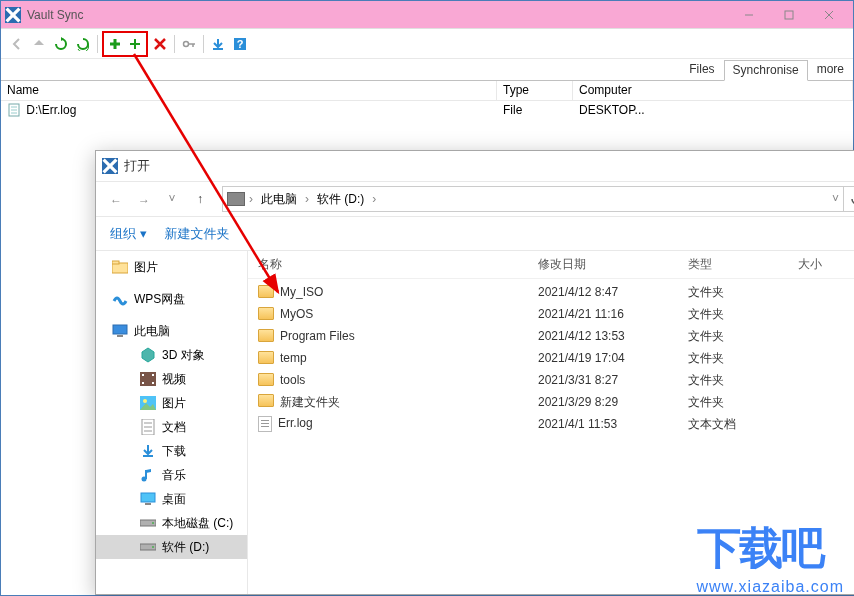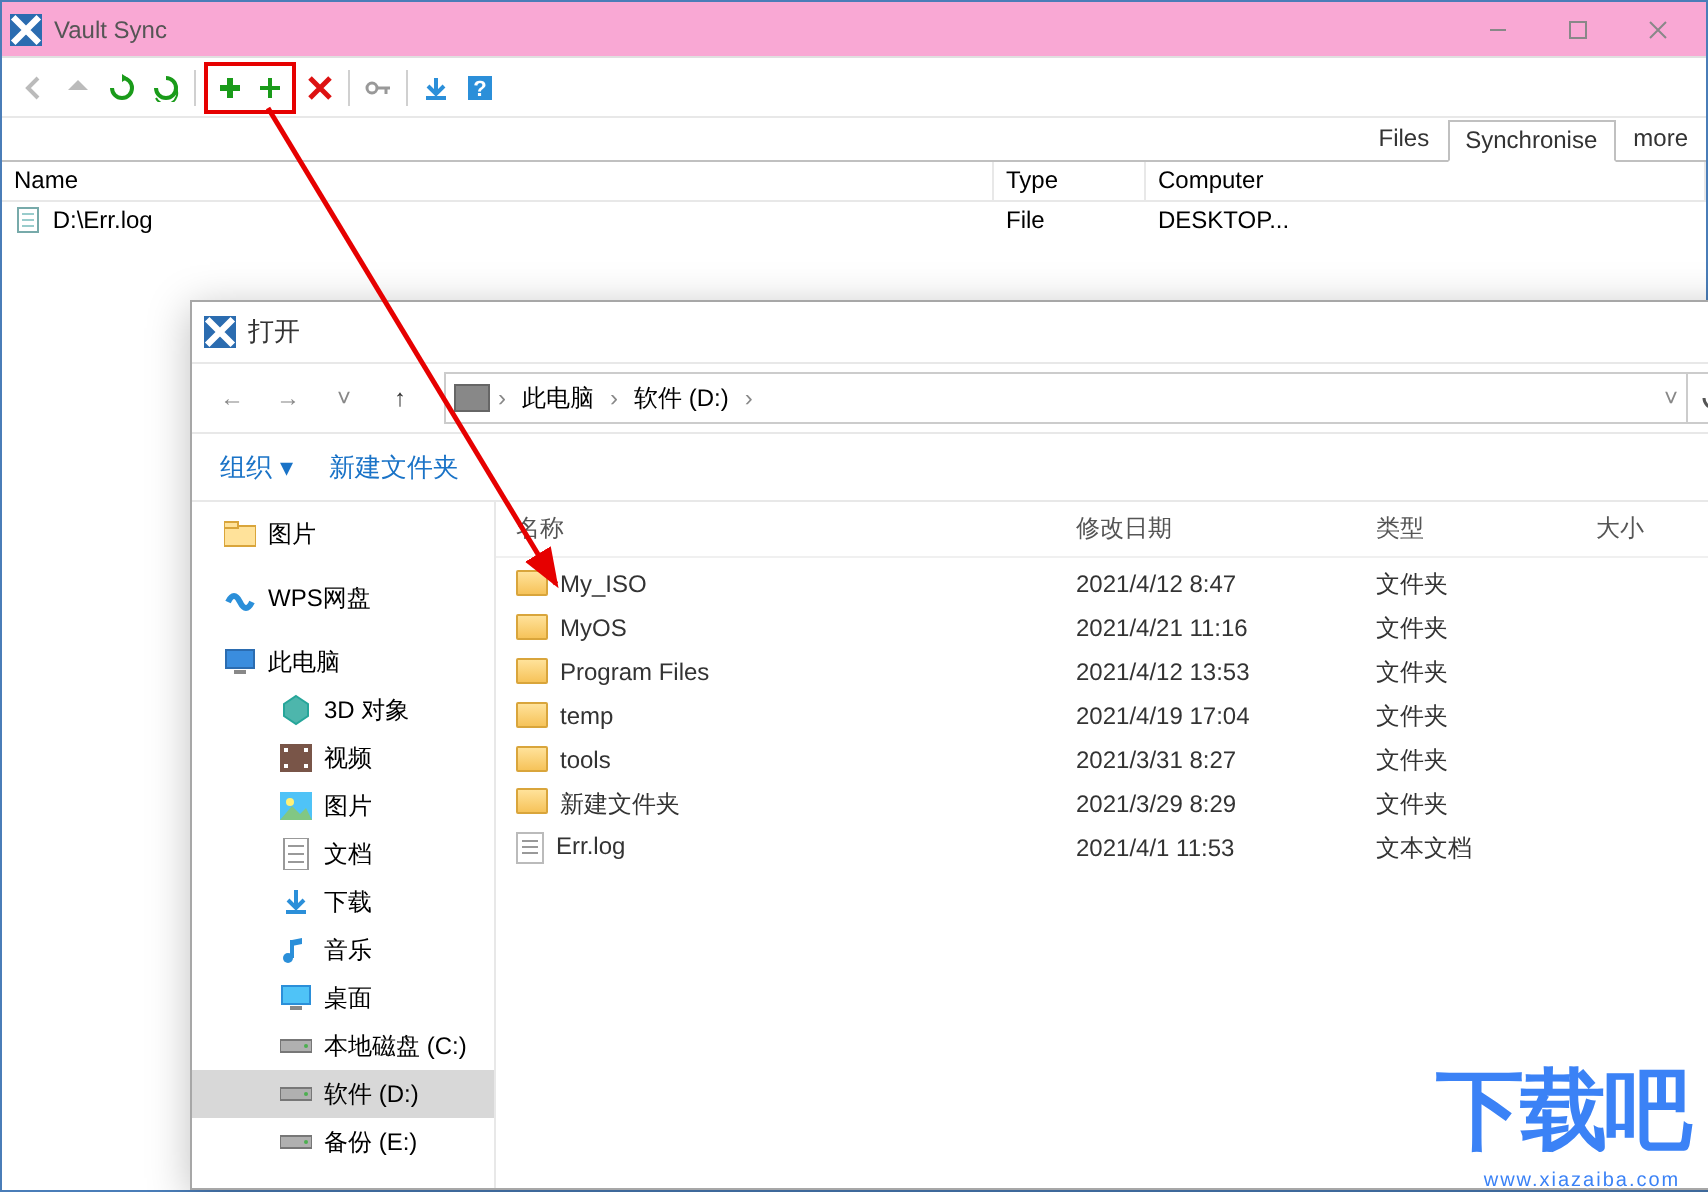--- a/index.html
+++ b/index.html
@@ -77,21 +77,21 @@
 .folder-ico { width: 16px; height: 13px; background: linear-gradient(#ffe29a,#f6c35a); border: 1px solid #d9a53b; border-radius: 1px; }
 .txt-ico { width: 14px; height: 16px; background: #fff; border: 1px solid #bbb; position: relative; }
 .txt-ico::before { content:''; position:absolute; left:2px; top:3px; width:8px; height:1px; background:#999; box-shadow: 0 3px 0 #999, 0 6px 0 #999; }
 
 
 .arrow-svg { position: absolute; left: 0; top: 0; width: 854px; height: 596px; pointer-events: none; }
 
 
 .watermark { position: absolute; right: 10px; bottom: 0; text-align: center; color: #3b82f6; pointer-events: none; }
 .watermark .big { font-size: 44px; font-weight: 900; letter-spacing: -2px; text-shadow: -2px 0 #fff, 2px 0 #fff, 0 -2px #fff, 0 2px #fff; }
-.watermark .url { font-size: 10px; letter-spacing: 1px; text-shadow: -1px 0 #fff, 1px 0 #fff, 0 -1px #fff, 0 1px #fff; margin-left: 20px; }
+.watermark .url { font-size: 16px; letter-spacing: 1px; text-shadow: -1px 0 #fff, 1px 0 #fff, 0 -1px #fff, 0 1px #fff; margin-left: 20px; }
 </style>
 </head>
 <body>
 
 <div class="main-window">
   <div class="main-titlebar">
     <div class="app-icon">
         <svg viewBox="0 0 10 10">
           <path d="M1 1 L9 9 M9 1 L1 9" stroke="#fff" stroke-width="2"></path>
         </svg>
@@ -358,29 +358,20 @@
         </div>
         <div class="tree-item indent1 selected">
           <span class="tree-icon">
             <svg width="16" height="10" viewBox="0 0 16 10">
               <rect x="0" y="2" width="16" height="6" fill="#b0b0b0" stroke="#777"></rect>
               <circle cx="13" cy="5" r="1" fill="#4caf50"></circle>
             </svg>
           </span>
           <span>软件 (D:)</span>
         </div>
-        <div class="tree-item indent1">
-          <span class="tree-icon">
-            <svg width="16" height="10" viewBox="0 0 16 10">
-              <rect x="0" y="2" width="16" height="6" fill="#b0b0b0" stroke="#777"></rect>
-              <circle cx="13" cy="5" r="1" fill="#4caf50"></circle>
-            </svg>
-          </span>
-          <span>备份 (E:)</span>
-        </div>
       </div>
     <div class="file-area">
       <div class="file-header">
         <div class="h h-name">名称</div>
         <div class="h h-date">修改日期</div>
         <div class="h h-type">类型</div>
         <div class="h h-size">大小</div>
       </div>
       <div class="file-rows" id="file-rows">
           <div class="file-row">

